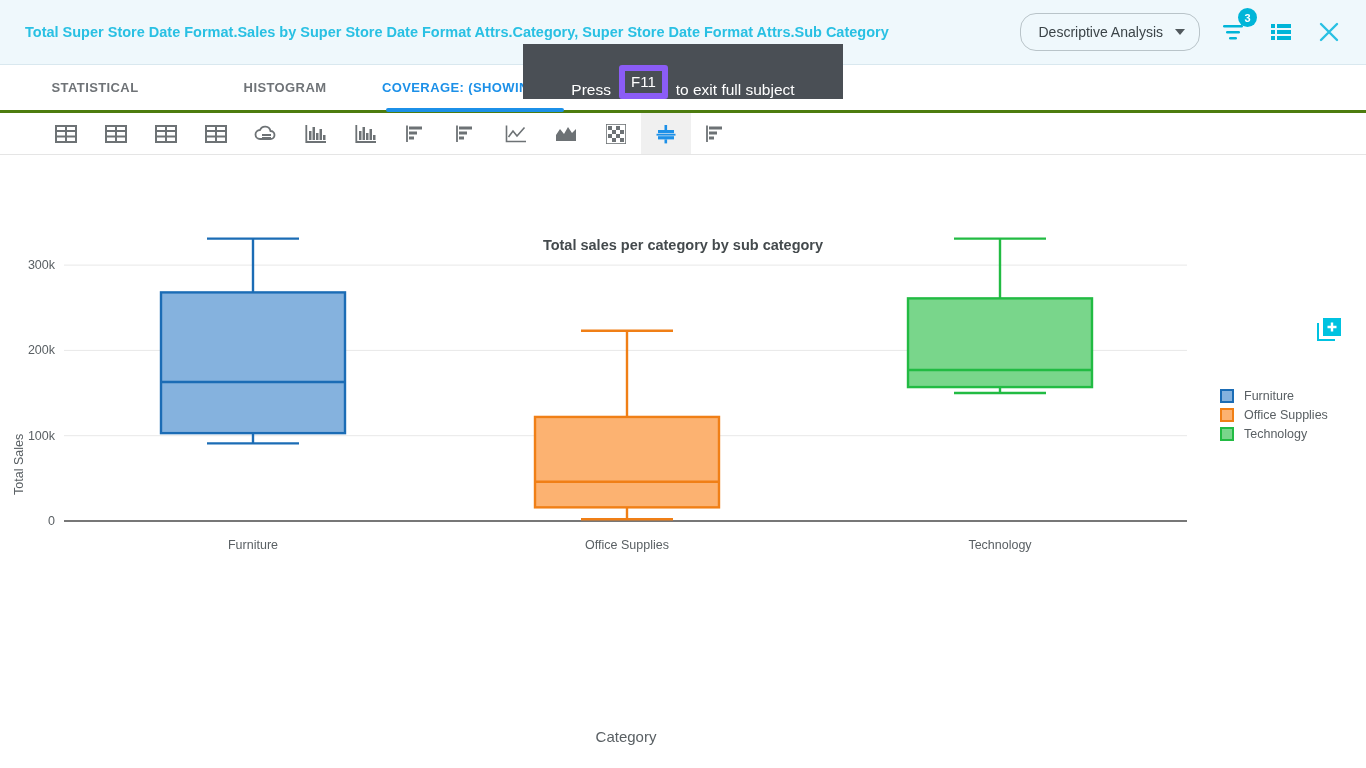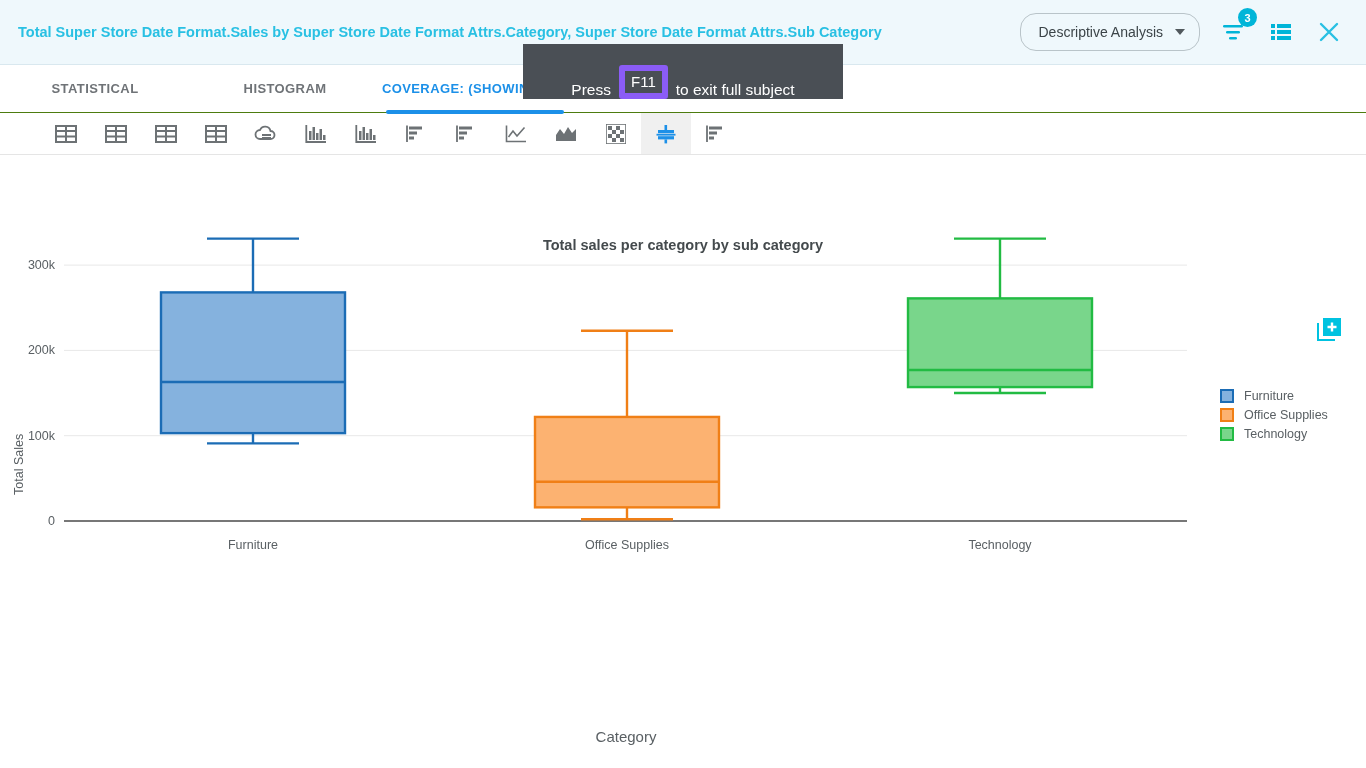--- a/index.html
+++ b/index.html
@@ -19,20 +19,21 @@
     display: flex;
     align-items: center;
   }
   .header-text { padding-left: 18px; flex: 1; min-width: 0; }
   .header-title {
     color: #29c0e3;
     font-size: 14.5px;
     font-weight: bold;
     line-height: 20px;
     white-space: nowrap;
+    margin-left: 7px;
   }
   .header-sub {
     color: #7b8a91;
     font-size: 12.4px;
     line-height: 18px;
     margin-top: 2px;
     white-space: nowrap;
   }
   .header-right {
     display: flex;
@@ -95,21 +96,21 @@
     font-size: 15px;
     line-height: 18px;
   }
 
   
   .tabs {
     height: 48px;
     display: flex;
     align-items: stretch;
     background: #ffffff;
-    border-bottom: 1px solid #4d7c0f;
+    border-bottom: 3px solid #4d7c0f;
     position: relative;
   }
   .tab {
     width: 190px;
     display: flex; align-items: center; justify-content: center;
     font-size: 13px;
     font-weight: bold;
     letter-spacing: 0.4px;
     color: #6f7377;
     cursor: pointer;

